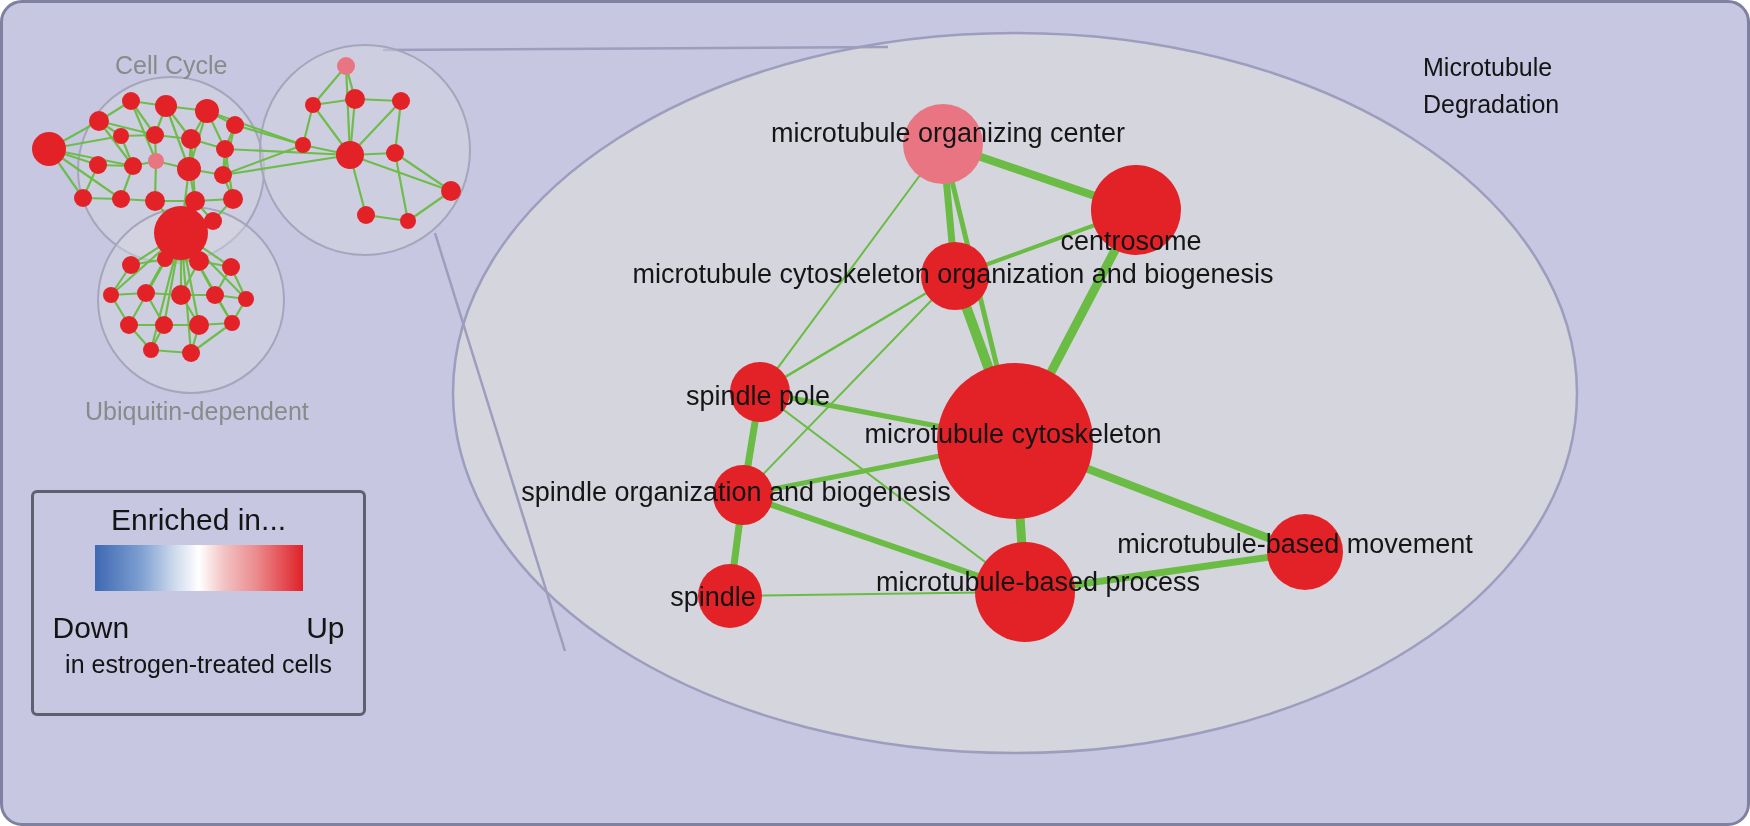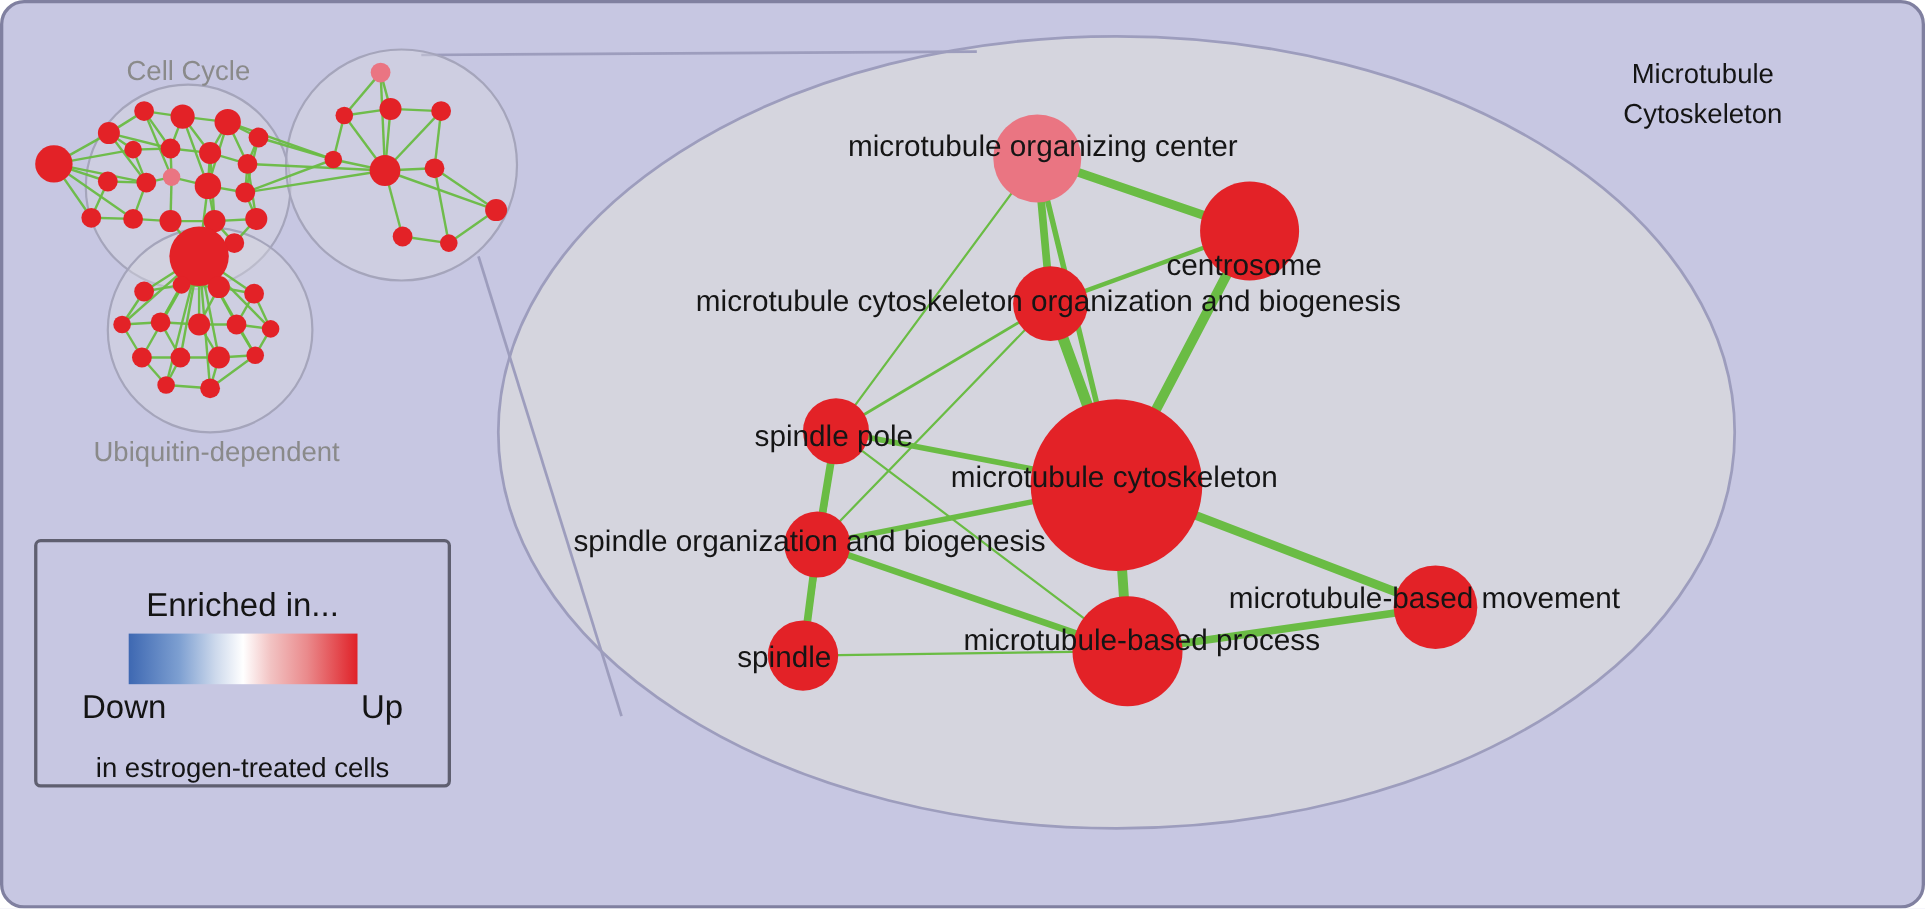--- a/index.html
+++ b/index.html
@@ -18,55 +18,55 @@
   #network-svg text { font-family: "Liberation Sans", sans-serif; }
 
   .cluster-label {
     position: absolute;
     font-size: 25px;
     line-height: 37px;
     white-space: nowrap;
   }
   .gray-label { color: #8a8a8a; }
   .black-label { color: #141414; }
-  .centered { text-align: center; }
+  .centered { text-align: left; }
 
   .legend {
     position: absolute;
     left: 28px;
     top: 487px;
-    width: 379px;
+    width: 335px;
     height: 226px;
     border: 3px solid #5f5f70;
     border-radius: 6px;
     box-sizing: border-box;
     display: flex;
     flex-direction: column;
     align-items: center;
-    justify-content: flex-end;
+    padding-top: 10px;
   }
   .legend-title { font-size: 30px; color: #141414; }
   .legend-gradient {
     width: 208px;
     height: 46px;
     margin-top: 8px;
     background: linear-gradient(to right,
       #3e68b2 0%, #7d9fd1 22%, #cdd9ec 38%, #ffffff 50%,
       #f2c3c3 62%, #ea8a8c 78%, #e02128 100%);
   }
   .legend-row {
     width: 292px;
     display: flex;
     justify-content: space-between;
     font-size: 30px;
     color: #141414;
-    margin-top: 5px;
+    margin-top: 20px;
   }
   .legend-caption {
-    margin-top: 22px;
+    margin-top: 4px;
     font-size: 25px;
     line-height: 30px;
     color: #141414;
     text-align: center;
   }
 </style>
 </head>
 <body>
 
 <div class="canvas">
@@ -280,21 +280,21 @@
     </svg>
 
   <div class="cluster-label gray-label" style="left:112px; top:44px;">Cell Cycle</div>
 
   <div class="cluster-label gray-label" style="left:36px; top:390px;margin-left:46px;">
     <div>Ubiquitin-dependent</div>
   </div>
 
   <div class="cluster-label black-label centered" style="left:1420px; top:46px; width:250px;">
     <div>Microtubule</div>
-    <div>Cytoskeleton</div>
+    <div>Degradation</div>
   </div>
 
   <div class="legend">
     <div class="legend-title">Enriched in...</div>
     <div class="legend-gradient"></div>
     <div class="legend-row">
       <span>Down</span>
       <span>Up</span>
     </div>
     <div class="legend-caption">

